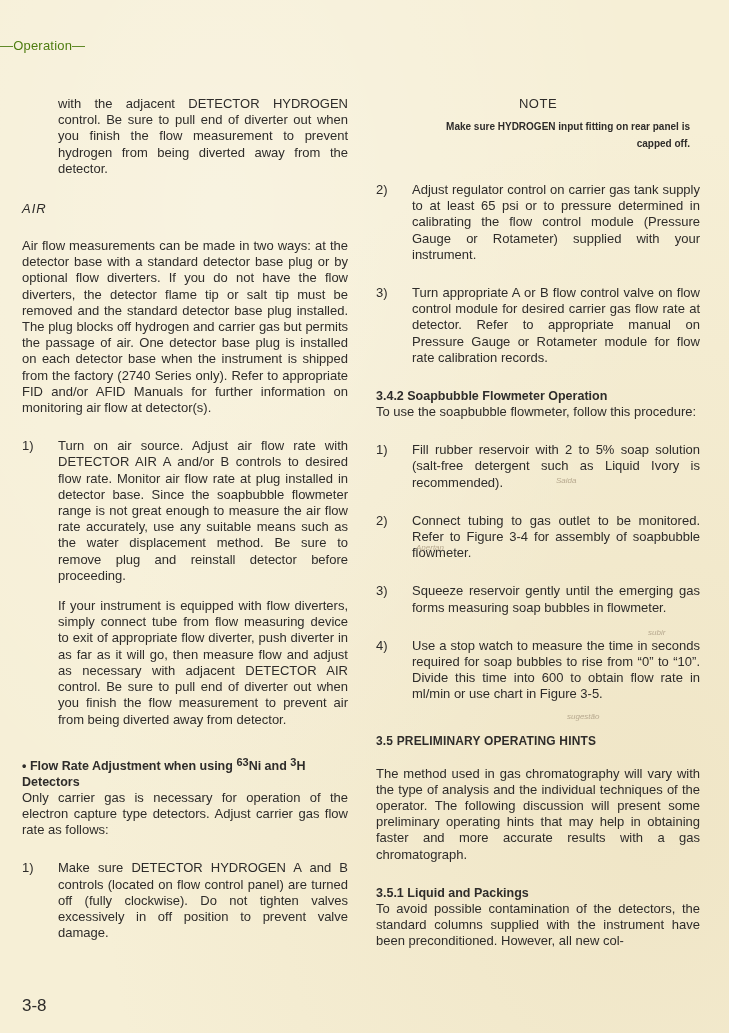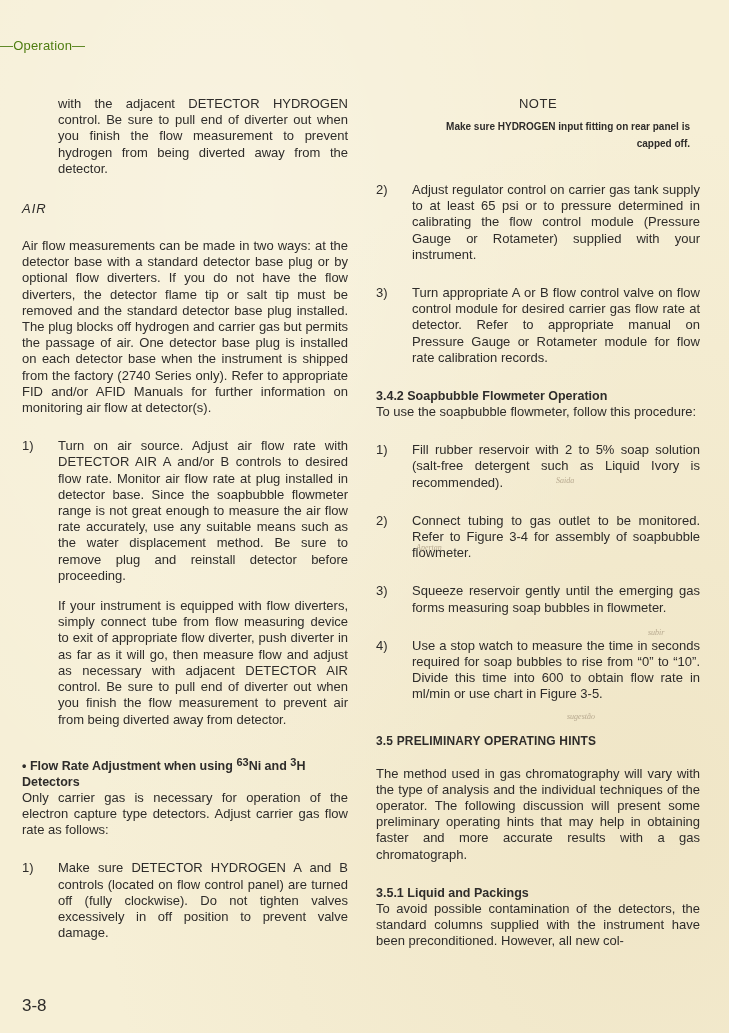--- a/index.html
+++ b/index.html
@@ -21,21 +21,21 @@
   .col-right { left: 376px; width: 324px; }
   p { margin: 0; font-size: 13px; line-height: 16.2px; text-align: justify; }
   .item { display: flex; margin: 0; }
   .item .num { width: 36px; flex: 0 0 36px; font-size: 13px; line-height: 16.2px; }
   .item .body { flex: 1; }
   .heading-italic { font-style: italic; font-size: 13px; letter-spacing: 1px; margin: 24px 0 22px 0; }
   .subhead { font-weight: bold; font-size: 12.5px; line-height: 16px; }
   .note-title { text-align: center; font-size: 13px; margin: 0 0 8px 0; letter-spacing: 0.5px; }
   .note-body { font-weight: bold; font-size: 10px; line-height: 16.5px; padding-left: 36px; padding-right: 10px; text-align: right; }
   .big-heading { font-weight: bold; font-size: 13px; letter-spacing: 0.2px; transform: scaleX(0.92); transform-origin: left; }
-  .annot { position: absolute; font-family: Liberation Serif, serif; font-style: italic; font-size: 8px; color: #b7a98f; }
+  .annot { position: absolute; font-family: Liberation Sans, sans-serif; font-style: italic; font-size: 8px; color: #b7a98f; }
   .page-num { position: absolute; left: 22px; top: 996px; font-size: 17px; }
   sup { font-size: 11px; vertical-align: 4px; line-height: 0; }
   .gap-s { height: 14px; }
   .gap-m { height: 22px; }
   .gap-l { height: 30px; }
 </style>
 </head>
 <body>
 
 <div class="running-head">—Operation—</div>

